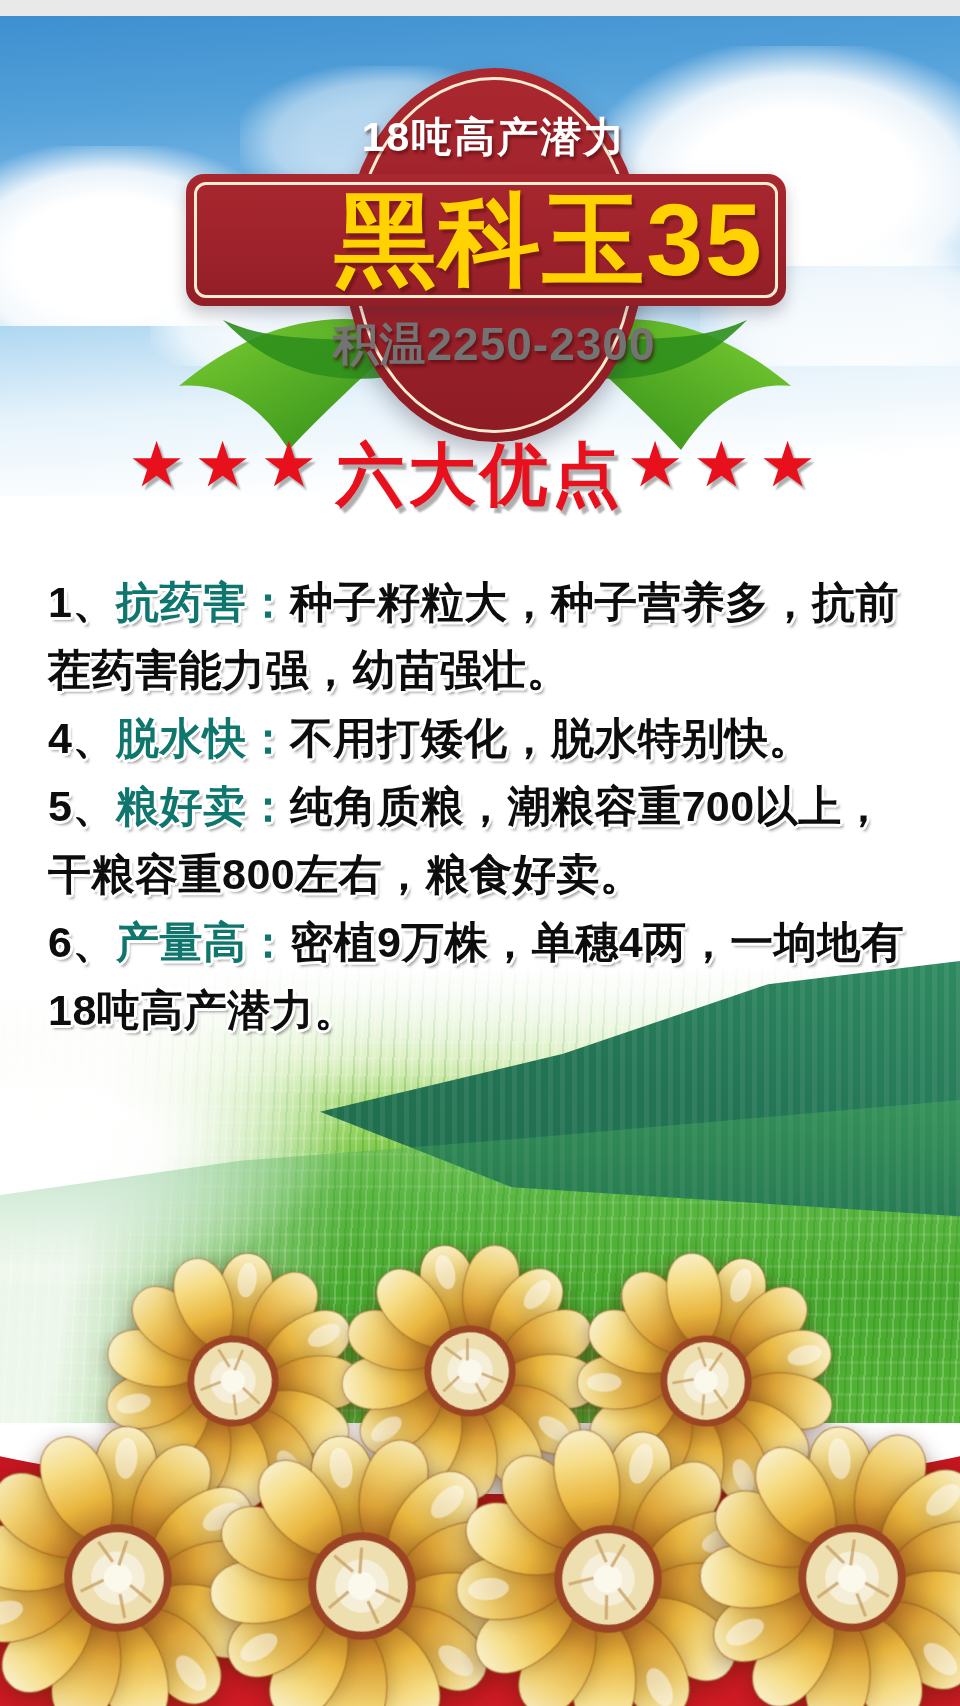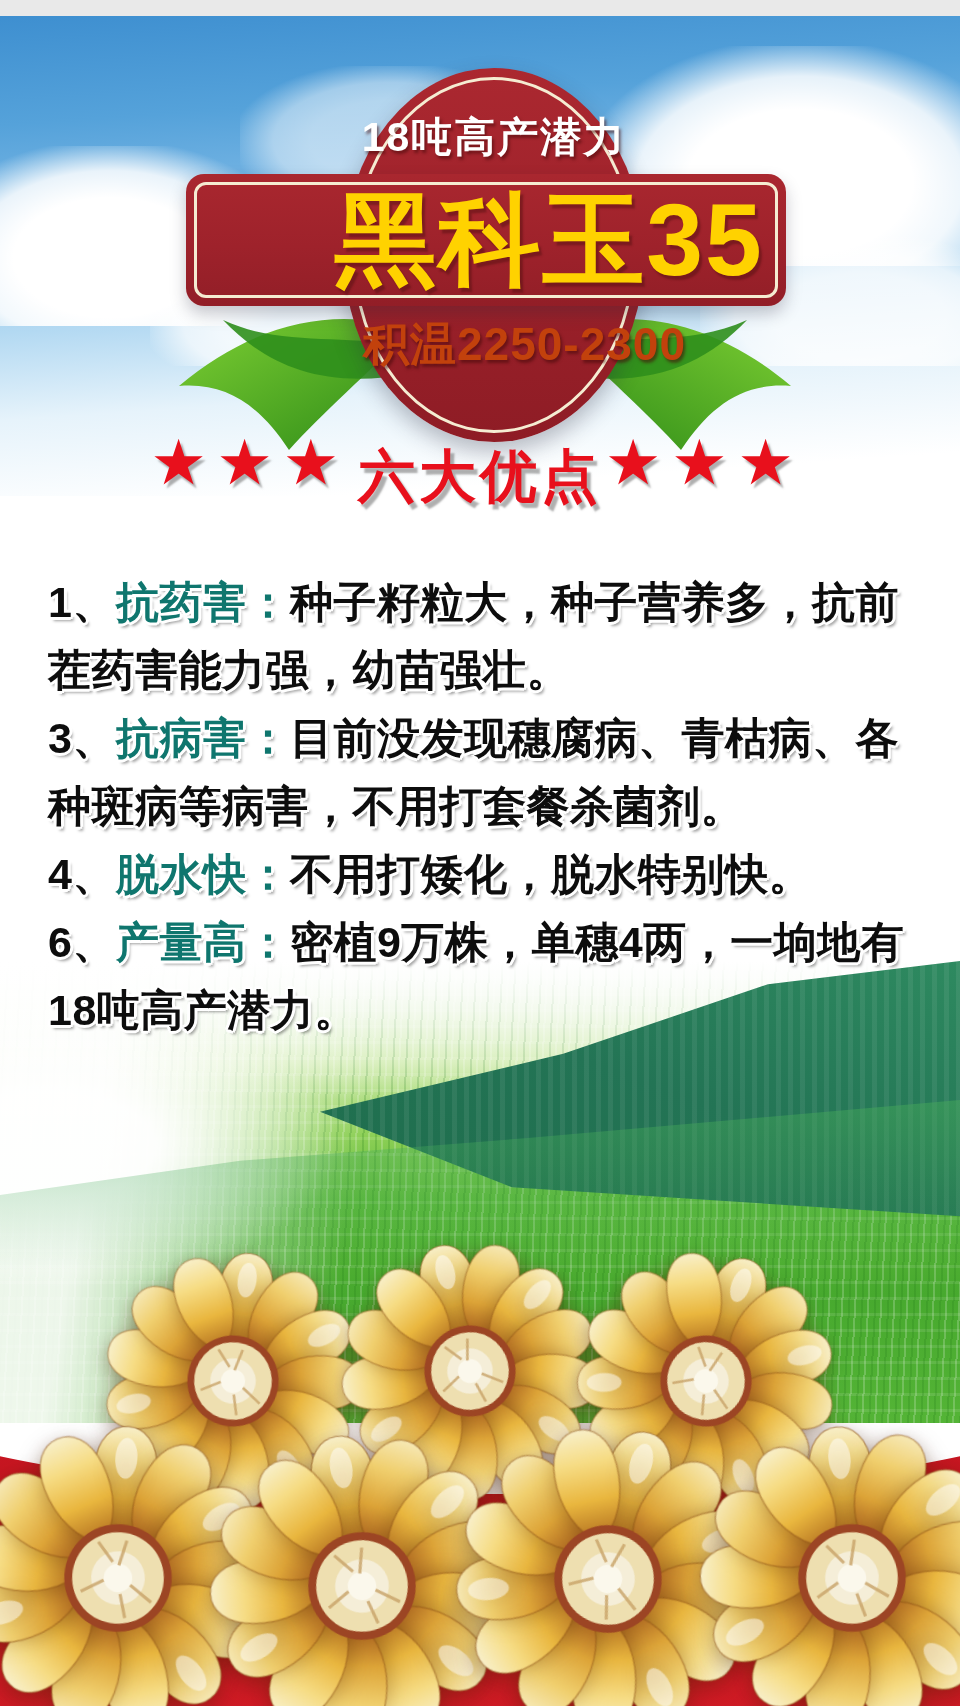--- a/index.html
+++ b/index.html
@@ -49,29 +49,29 @@
   .badge-band{position:absolute;left:186px;top:158px;width:600px;height:132px;border-radius:18px;
     background:linear-gradient(180deg,#a9272f 0%,#9e222b 55%,#921e27 100%);
     box-shadow:0 8px 16px rgba(40,40,60,0.25);}
   .badge-band::after{content:"";position:absolute;inset:8px;border:3px solid #f5ecd2;border-radius:12px;}
   .badge-top-label{position:absolute;left:314px;top:94px;width:360px;text-align:center;
     color:#ffffff;font-size:41px;font-weight:bold;letter-spacing:2px;
     text-shadow:2px 3px 3px rgba(70,10,10,0.55);}
   .badge-title{position:absolute;left:186px;top:170px;width:726px;text-align:center;
     color:#ffd200;font-size:102px;font-weight:bold;line-height:108px;letter-spacing:2px;
     text-shadow:3px 4px 2px rgba(80,15,15,0.45);}
-  .badge-bottom-label{position:absolute;left:286px;top:298px;width:400px;text-align:right;
-    color:#c2410c;font-size:46px;font-weight:bold;letter-spacing:1px;
+  .badge-bottom-label{position:absolute;left:294px;top:298px;width:400px;text-align:center;
+    color:#737373;font-size:46px;font-weight:bold;letter-spacing:1px;
     text-shadow:2px 3px 3px rgba(70,10,10,0.55);}
   
   .title-row{position:absolute;left:0;top:414px;width:960px;text-align:center;white-space:nowrap;
     color:#e8101c;font-weight:bold;}
   .title-row .stars{font-size:56px;letter-spacing:16px;vertical-align:14px;
     text-shadow:3px 4px 2px rgba(110,110,110,0.55);}
-  .title-row .t{font-size:57px;letter-spacing:4px;margin:0 6px;
+  .title-row .t{font-size:68px;letter-spacing:4px;margin:0 6px;
     text-shadow:4px 5px 2px rgba(110,110,110,0.55);}
   
   .advantages{position:absolute;left:48px;top:552px;width:876px;
     font-size:43px;font-weight:bold;line-height:68px;color:#0d0d0d;letter-spacing:0.5px;}
   .adv{margin:0;
     text-shadow:-2px -2px 0 #fff,2px -2px 0 #fff,-2px 2px 0 #fff,2px 2px 0 #fff,
       -3px 0 0 #fff,3px 0 0 #fff,0 -3px 0 #fff,0 3px 0 #fff,
       3px 4px 3px rgba(0,0,0,0.38);}
   .adv .kw{color:#0f766e;}
   
@@ -192,18 +192,18 @@
     <div class="badge-title">黑科玉35</div>
     <div class="badge-bottom-label">积温2250-2300</div>
   </div>
 
   <div class="title-row">
     <span class="stars">★★★</span><span class="t">六大优点</span><span class="stars">★★★</span>
   </div>
 
   <div class="advantages">
     <p class="adv"><span>1、</span><span class="kw">抗药害：</span><span>种子籽粒大，种子营养多，抗前茬药害能力强，幼苗强壮。</span></p>
-    <p class="adv"><span>3、</span><span class="kw">抗病害：</span><span>目前没发现穗腐病、青枯病、各种斑病等病害，不用打套餐杀菌剂。</span></p>
     <p class="adv"><span>4、</span><span class="kw">脱水快：</span><span>不用打矮化，脱水特别快。</span></p>
+    <p class="adv"><span>5、</span><span class="kw">粮好卖：</span><span>纯角质粮，潮粮容重700以上，干粮容重800左右，粮食好卖。</span></p>
     <p class="adv"><span>6、</span><span class="kw">产量高：</span><span>密植9万株，单穗4两，一垧地有18吨高产潜力。</span></p>
   </div>
 
 </div>
 
 </body></html>

